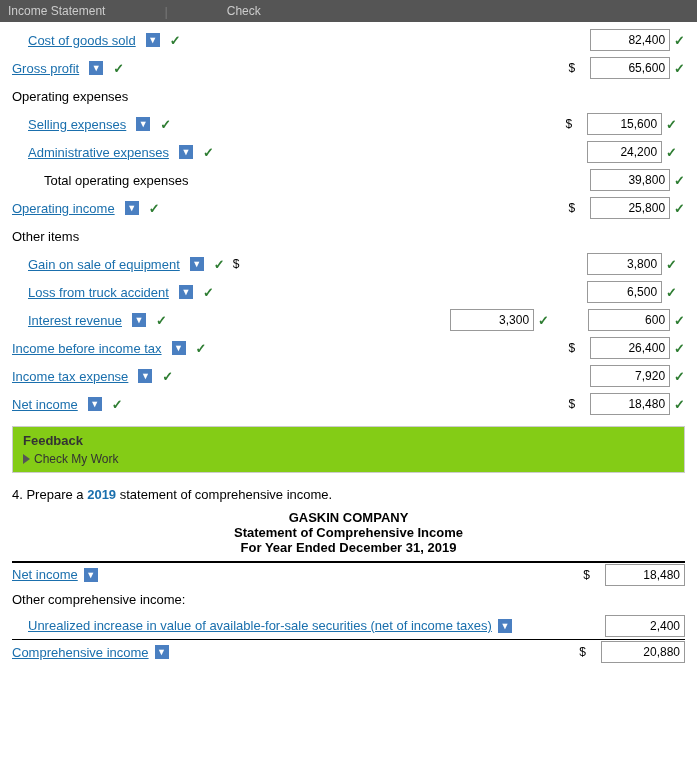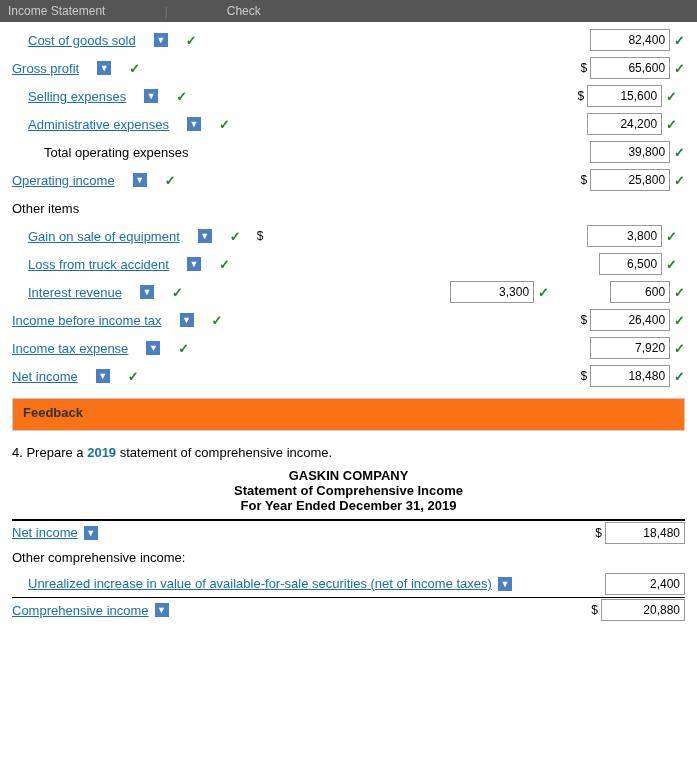--- a/index.html
+++ b/index.html
@@ -27,21 +27,21 @@
       padding: 6px 12px 12px 12px;
     }
     .row {
       display: flex;
       align-items: center;
       margin-bottom: 4px;
       min-height: 24px;
     }
     .label-cell {
       display: flex;
-      gap: 16px;
+      gap: 8px;
     }
     .link-text {
       color: #1a6fad;
       text-decoration: underline;
       cursor: pointer;
     }
     .check-green {
       color: #2e7d32;
       font-weight: bold;
       margin-left: 2px;
@@ -58,20 +58,21 @@
       cursor: pointer;
       margin-left: 2px;
     }
     .input-box {
       border: 1px solid #aaa;
       height: 22px;
       text-align: right;
       padding-right: 4px;
       font-size: 12px;
       color: #000;
+      margin-left: 12px;
     }
     .dollar-prefix {
       font-size: 12px;
       margin-right: 1px;
     }
     .section-label {
       color: #000;
       font-size: 13px;
     }
     .indent-1 { padding-left: 16px; }
@@ -90,21 +91,21 @@
       display: flex;
       align-items: center;
       justify-content: flex-end;
       gap: 2px;
     }
     .double-underline {
       border-bottom: 3px double #000;
       padding-bottom: 1px;
     }
     .feedback-box {
-      background: #f97316;
+      background: #84cc16;
       border: 1px solid #ccc;
       margin: 10px 0;
       padding: 6px 10px;
     }
     .feedback-title {
       font-size: 13px;
       font-weight: bold;
       color: #333;
       margin-bottom: 4px;
     }
@@ -220,20 +221,25 @@
       <span class="check-green">✓</span>
     </div>
     <div class="spacer"></div>
     <div class="col-right">
       <span class="dollar-prefix">$</span>
       <input type="text" class="input-box" style="width: 80px;" value="65,600">
       <span class="check-green">✓</span>
     </div>
   </div>
 
+  <div class="row">
+    <div class="label-cell">
+      <span class="section-label">Operating expenses</span>
+    </div>
+  </div>
 
   <div class="row">
     <div class="label-cell indent-1">
       <span class="link-text">Selling expenses</span>
       <span class="dropdown-arrow">▼</span>
       <span class="check-green">✓</span>
     </div>
     <div class="spacer"></div>
     <div class="col-mid">
       <span class="dollar-prefix">$</span>
@@ -301,38 +307,38 @@
   </div>
 
   <div class="row">
     <div class="label-cell indent-1">
       <span class="link-text">Loss from truck accident</span>
       <span class="dropdown-arrow">▼</span>
       <span class="check-green">✓</span>
     </div>
     <div class="spacer"></div>
     <div class="col-mid">
-      <input type="text" class="input-box" style="width: 63px;" value="6,500">
+      <input type="text" class="input-box" style="width: 75px;" value="6,500">
       <span class="check-green">✓</span>
     </div>
   </div>
 
   <div class="row">
     <div class="label-cell indent-1">
       <span class="link-text">Interest revenue</span>
       <span class="dropdown-arrow">▼</span>
       <span class="check-green">✓</span>
     </div>
     <div class="spacer"></div>
     <div class="col-mid">
       <input type="text" class="input-box" style="width: 84px;" value="3,300">
       <span class="check-green">✓</span>
     </div>
     <div class="col-right" style="margin-left:8px;">
-      <input type="text" class="input-box" style="width: 60px;" value="600">
+      <input type="text" class="input-box" style="width: 82px;" value="600">
       <span class="check-green">✓</span>
     </div>
   </div>
 
   <div class="row">
     <div class="label-cell">
       <span class="link-text">Income before income tax</span>
       <span class="dropdown-arrow">▼</span>
       <span class="check-green">✓</span>
     </div>
@@ -366,20 +372,24 @@
     <div class="spacer"></div>
     <div class="col-right">
       <span class="dollar-prefix">$</span>
       <input type="text" class="input-box double-underline" style="width: 80px;" value="18,480">
       <span class="check-green">✓</span>
     </div>
   </div>
 
   <div class="feedback-box">
     <div class="feedback-title">Feedback</div>
+    <div class="check-my-work">
+      <span class="triangle"></span>
+      <span>Check My Work</span>
+    </div>
   </div>
 
   <div class="section-4">
     <div class="section-4-intro">
       <span>4. Prepare a</span>
       <span class="year-highlight">2019</span>
       <span>statement of comprehensive income.</span>
     </div>
 
     <div class="company-header">

